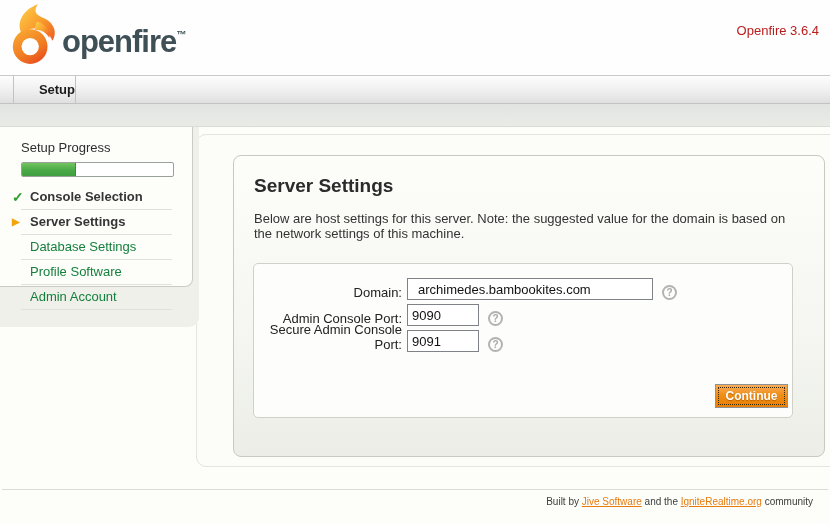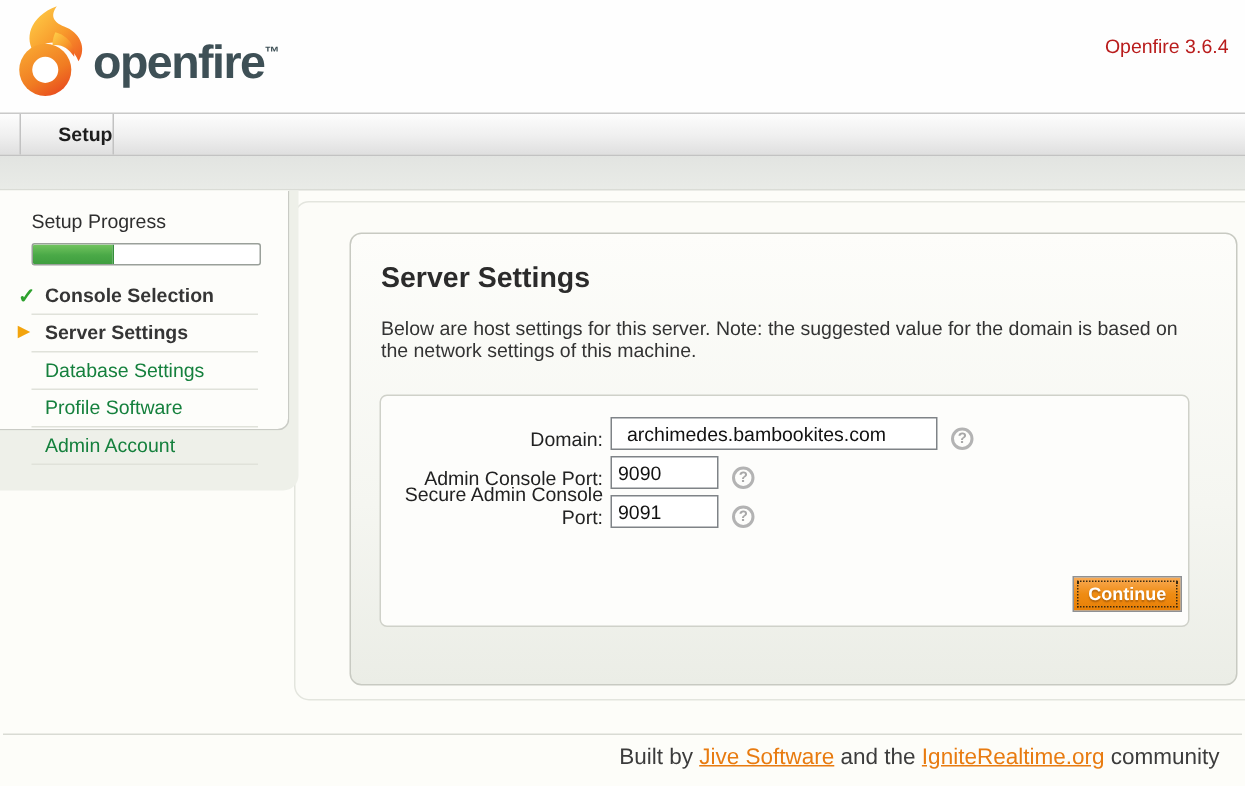--- a/index.html
+++ b/index.html
@@ -56,34 +56,34 @@
            border:1px solid #c8cac2; border-radius:8px; }
   .panel h2 { margin:19px 0 0 20px; font-size:19px; color:#2b2b2b; }
   .panel p { margin:14px 0 0 20px; width:550px; font-size:13px; line-height:15px; color:#333; }
   .formbox { position:absolute; left:19px; top:107px; width:540px; height:155px;
              background:#fdfdfb; border:1px solid #cfd1c9; border-radius:5px;
              padding-top:14px; }
   .frow { display:flex; align-items:flex-end; height:22px; margin-bottom:4px; }
   .flabel { width:148px; text-align:right; margin-right:5px; font-size:13px; color:#222; }
   .finput { height:22px; border:1px solid #7f8387; background:#fff; font-size:13px;
             padding:1px 4px; font-family:"Liberation Sans", sans-serif; color:#111; }
-  .finput.wide { width:218px;padding-left:10px; }
+  .finput.wide { width:246px;padding-left:10px; }
   .finput.narrow { width:72px; }
   .help { margin-left:9px; width:15px; height:15px; border:2px solid #b3b3b3; border-radius:50%;
           color:#a8a8a8; font-size:10px; font-weight:bold; line-height:11px; text-align:center;
           cursor:pointer; flex:0 0 auto; }
   .continue { position:absolute; right:4px; bottom:9px; width:73px; height:24px;
               background:linear-gradient(180deg,#f8ab57 0%,#ef8c13 50%,#e87f06 100%);
               border:1px solid #8f9194; color:#fff; font-size:12px; font-weight:bold;
               font-family:"Liberation Sans", sans-serif;
               outline:1px dotted #3a2a10; outline-offset:-4px;
               text-shadow:0 1px 1px rgba(110,55,0,.45); cursor:pointer; }
   
   .foot-line { position:absolute; left:2px; right:2px; top:489px; height:1px; background:#d9dbd4; }
-  .footer { position:absolute; right:17px; top:496px; font-size:15px; color:#3c3c3c; }
+  .footer { position:absolute; right:17px; top:496px; font-size:10px; color:#3c3c3c; }
   .footer a { color:#e87b10; text-decoration:underline; cursor:pointer; }
 </style>
 </head>
 <body>
 
 <div class="header">
   <svg class="logo-svg" width="54" height="64" viewBox="0 0 56 66">
     <defs>
       <linearGradient id="lg1" x1="0" y1="0" x2="1" y2="1">
         <stop offset="0" stop-color="#ffd24a"></stop>

